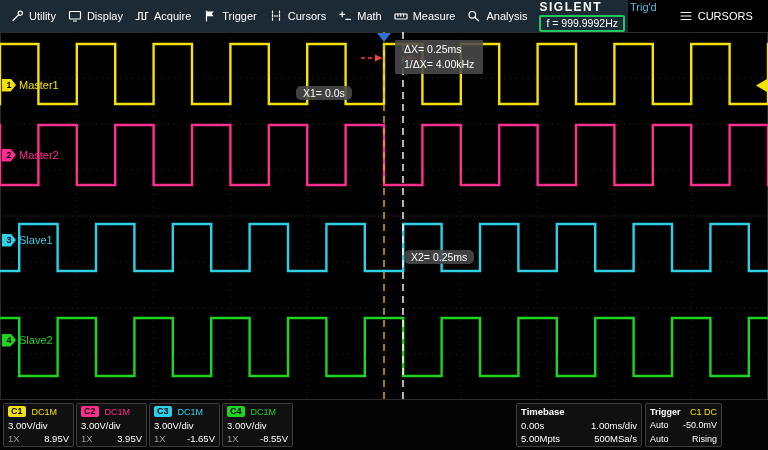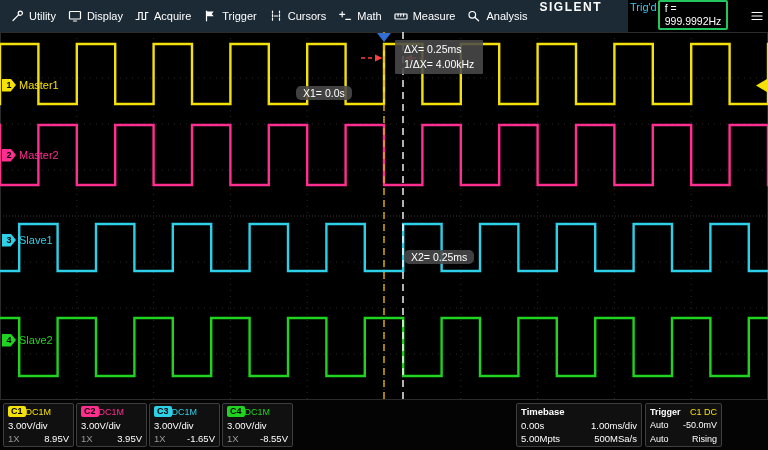--- a/index.html
+++ b/index.html
@@ -8,21 +8,21 @@
   body{position:relative}
 
   
   .topbar{position:absolute;top:0;left:0;width:628px;height:32px;
     background:var(--topbar,#1c2a36);display:flex;padding:0 4px}
   .menu-item{display:flex;align-items:center;gap:5px;color:#fff;font-size:11px;
     height:32px;padding:0 6px;cursor:pointer;white-space:nowrap}
   .mi{width:14px;height:12px;flex:none}
   .mi path,.mi circle,.mi rect{stroke:#fff;stroke-width:1.2;fill:none;stroke-linecap:round}
   .mi .fill{fill:#fff;stroke:none}
-  .brand{margin-left:auto;display:flex;flex-direction:row;justify-content:center;
+  .brand{margin-left:auto;display:flex;flex-direction:column;justify-content:center;
     align-items:flex-start;padding:0 6px;gap:1px}
   .brand-row{display:flex;align-items:baseline}
   .logo{font-weight:bold;font-size:12px;color:#fff;letter-spacing:1.5px}
   .trigd{font-size:11px;color:var(--trigd,#3fc6f0);margin-left:28px}
   .freq-box{border:2px solid #22c55e;border-radius:2px;padding:0 5px;font-size:10.5px;
     color:#fff;line-height:13px}
   .vsep{width:1px;height:22px;background:#47596a;margin:0 5px}
 
   
   .scope{position:absolute;top:32px;left:0;width:768px;height:368px;background:#000}
@@ -50,21 +50,21 @@
   .cur-label{position:absolute;background:rgba(74,74,74,.88);color:#fff;font-size:10.5px;
     padding:1px 7px;white-space:nowrap;border-radius:5px}
   .delta-box{position:absolute;left:395px;top:8px;background:rgba(74,74,74,.88);color:#fff;
     font-size:10.5px;line-height:15px;padding:2px 9px;white-space:nowrap;border-radius:1px}
 
   
   .bottombar{position:absolute;top:400px;left:0;width:768px;height:50px;background:#040404}
   .ch-box,.info-box{position:absolute;top:3px;height:44px;background:#101010;
     border:1px solid #3e3e3e;border-radius:2px;padding:1px 4px;color:#fff;font-size:9.5px}
   .ch-box{width:71px}
-  .row{display:flex;align-items:center;height:13.5px;gap:0}
+  .row{display:flex;align-items:center;height:13.5px;gap:6px}
   .row.spread{justify-content:space-between;gap:0}
   .ch-badge{color:#000;font-weight:bold;font-size:9px;line-height:11px;padding:0 3px;border-radius:2px}
   .ch1bg{background:var(--c1)} .ch2bg{background:var(--c2)}
   .ch3bg{background:var(--c3)} .ch4bg{background:var(--c4)}
   .ch1fg{color:var(--c1)} .ch2fg{color:var(--c2)}
   .ch3fg{color:var(--c3)} .ch4fg{color:var(--c4)}
   .coupling{font-size:9px}
   .probe{color:#9a9a9a}
   .tb{left:516px;width:126px}
   .trg{left:645px;width:77px;font-size:9px}

